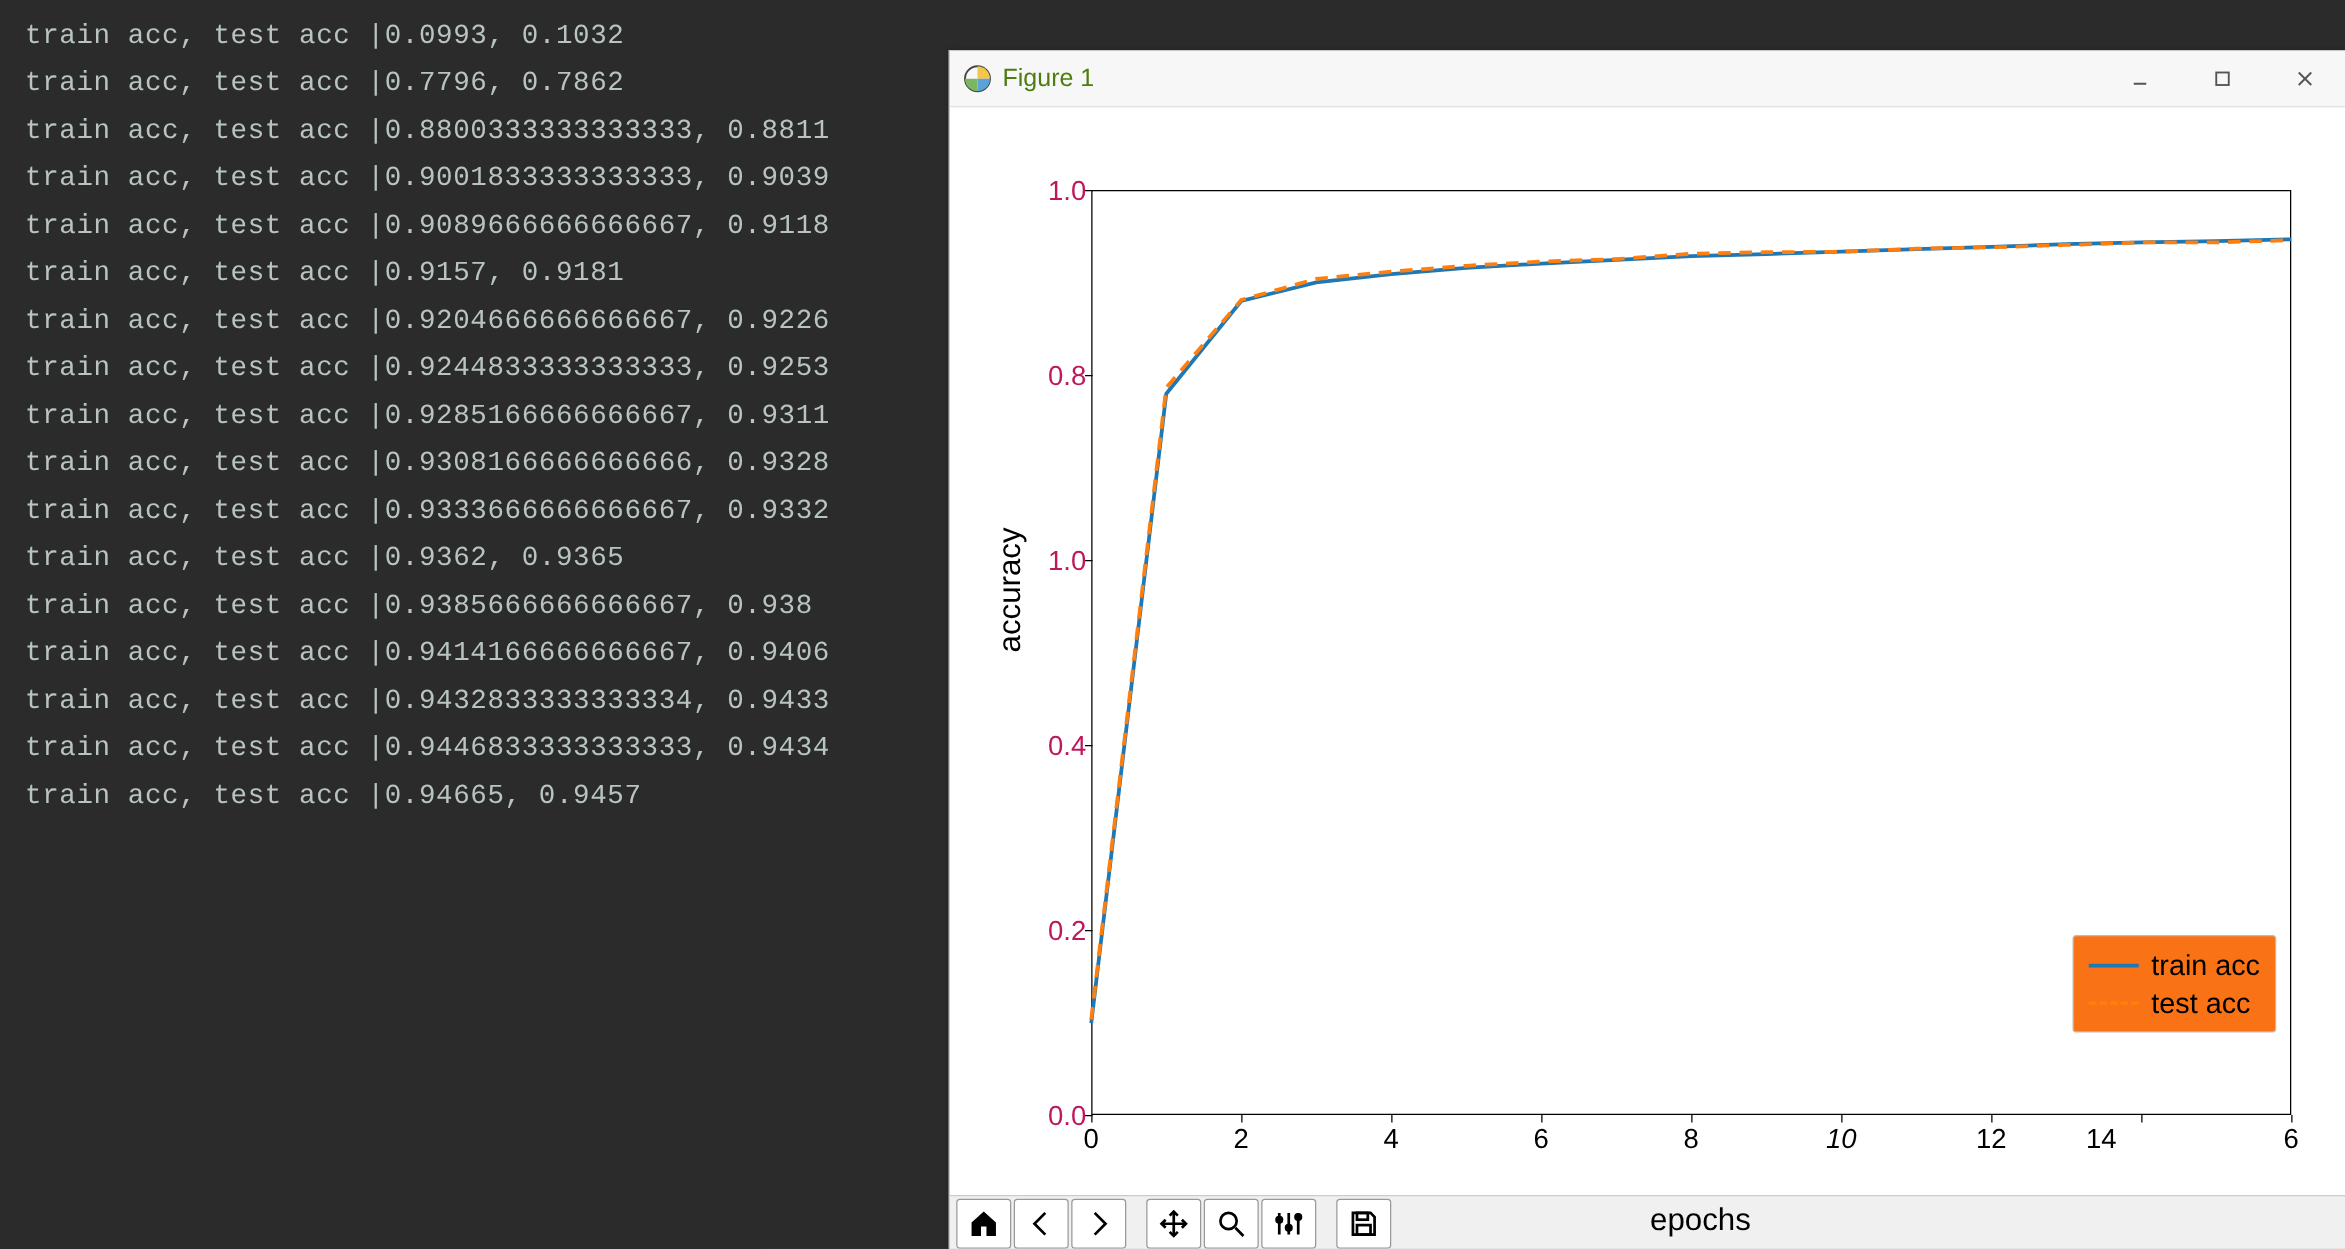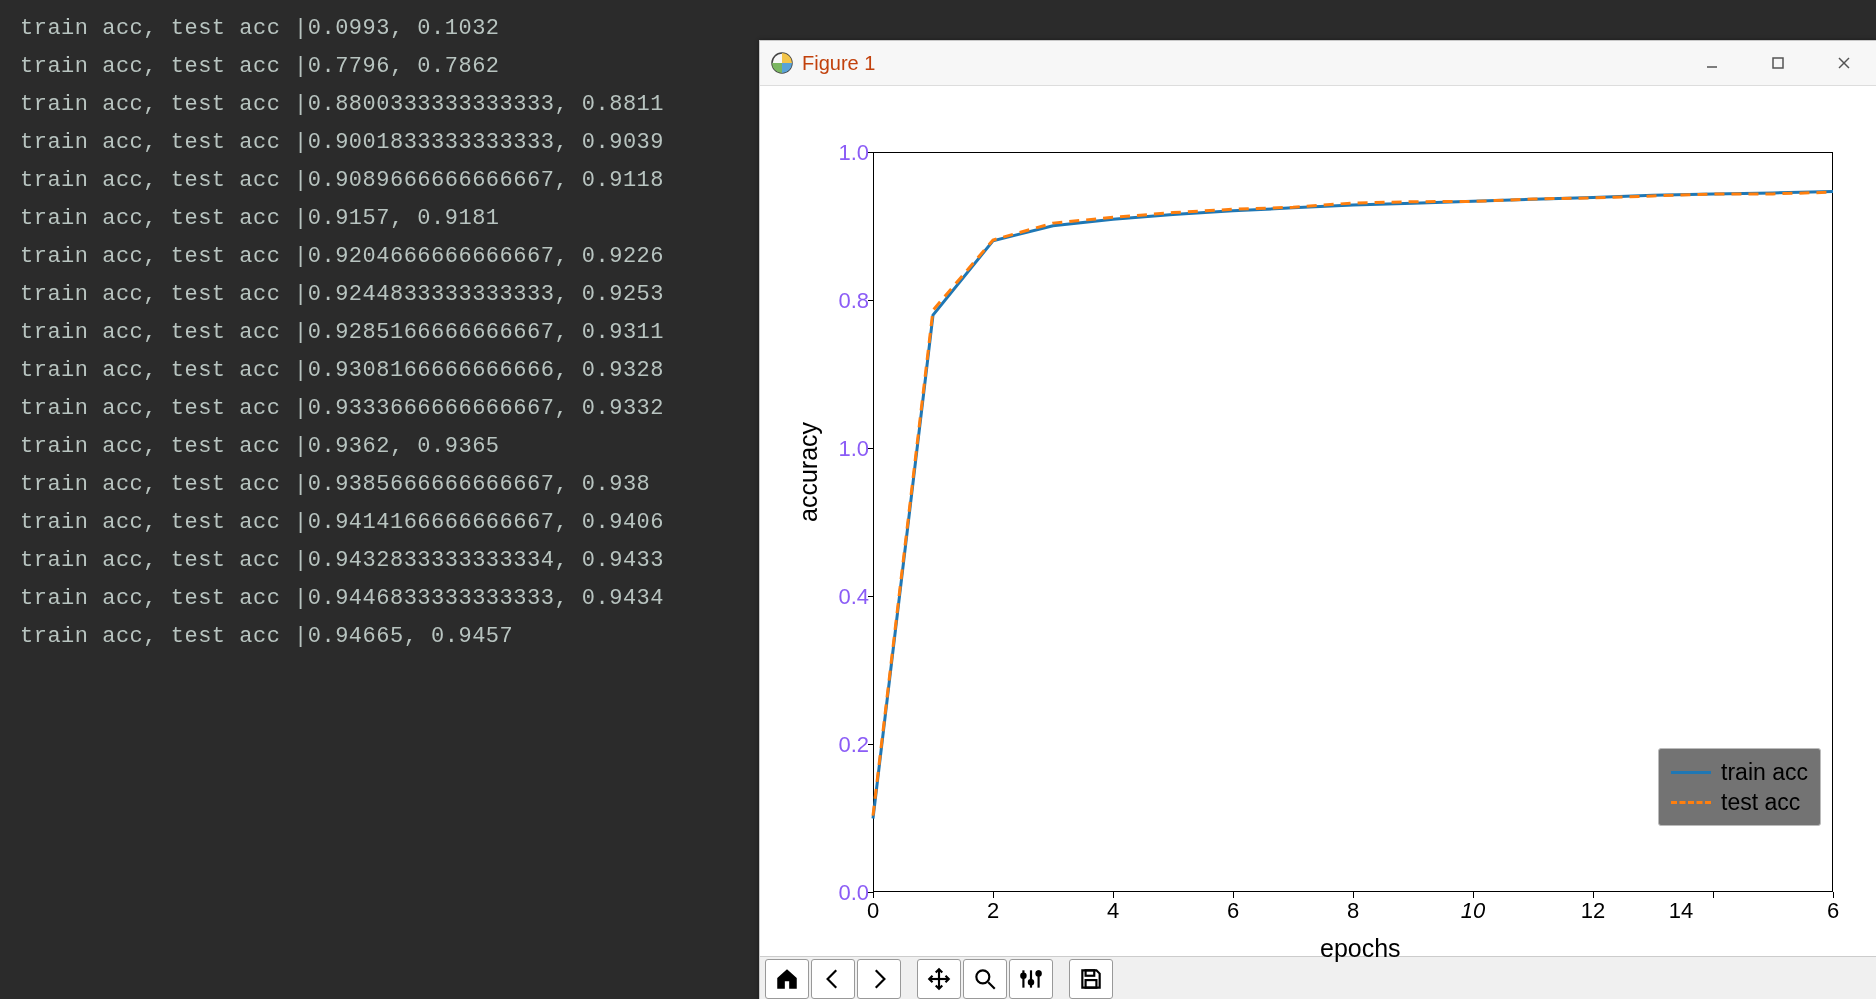--- a/index.html
+++ b/index.html
@@ -3,35 +3,35 @@
 <meta charset="utf-8">
 <style>
   html,body{margin:0;padding:0;width:1876px;height:999px;overflow:hidden;font-family:"Segoe UI",Arial,sans-serif;background:#2b2b2b;}
   .screen{position:relative;width:1876px;height:999px;}
   .console{position:absolute;left:0;top:0;width:1876px;height:999px;background:#2b2b2b;color:#b8c4c0;
            font-family:"Consolas","Courier New",monospace;font-size:22px;line-height:38px;
            padding:10px 20px;box-sizing:border-box;letter-spacing:0.5px;}
   .console .cmd{white-space:pre;}
   .console .row{white-space:pre;}
   .figwin{position:absolute;left:759px;top:40px;width:1117px;height:959px;background:#fff;border:1px solid #c8c8c8;box-shadow:0 0 4px rgba(0,0,0,.4);}
-  .titlebar{height:44px;display:flex;align-items:center;background:#f7f7f7;border-bottom:1px solid #ddd;font-size:20px;color:#c2410c;}
+  .titlebar{height:44px;display:flex;align-items:center;background:#f7f7f7;border-bottom:1px solid #ddd;font-size:20px;color:#4d7c0f;}
   .titlebar .ticon{width:24px;height:24px;margin:0 8px 0 10px;}
   .titlebar .ttext{flex:1;}
   .winbtns{display:flex;height:100%;}
   .winbtn{width:66px;display:flex;align-items:center;justify-content:center;color:#555;font-size:18px;}
   .winbtn svg{stroke:#555;}
   .canvas{position:relative;width:100%;height:870px;background:#fff;}
   .plotframe{position:absolute;left:113px;top:66px;width:960px;height:740px;border:1px solid #000;box-sizing:border-box;}
   .ylabel{position:absolute;left:34px;top:436px;transform:rotate(-90deg);transform-origin:left top;font-size:25px;color:#000;}
-  .xlabel{position:absolute;left:560px;top:848px;font-size:25px;color:#000;}
-  .ytick{position:absolute;right:1008px;font-size:22px;color:#8b5cf6;text-align:right;width:60px;}
+  .xlabel{position:absolute;left:560px;top:876px;font-size:25px;color:#000;}
+  .ytick{position:absolute;right:1008px;font-size:22px;color:#be185d;text-align:right;width:60px;}
   .ytick-mark{position:absolute;left:108px;width:6px;height:1px;background:#000;}
   .xtick{position:absolute;top:812px;font-size:22px;color:#000;transform:translateX(-50%);}
   .xtick-mark{position:absolute;top:806px;width:1px;height:6px;background:#000;}
-  .legend{position:absolute;right:56px;bottom:130px;background:#737373;border:1px solid #bbb;border-radius:3px;padding:8px 12px;font-size:23px;}
+  .legend{position:absolute;right:56px;bottom:130px;background:#f97316;border:1px solid #bbb;border-radius:3px;padding:8px 12px;font-size:23px;}
   .legrow{display:flex;align-items:center;gap:10px;height:30px;}
   .legline{width:40px;height:0;}
   .legline.solid{border-top:3px solid #1f77b4;}
   .legline.dash{border-top:3px dashed #ff7f0e;}
   svg.plot{position:absolute;left:0;top:0;}
   .toolbar{height:44px;background:#f0f0f0;border-top:1px solid #ccc;display:flex;align-items:center;padding:0 4px;gap:0;}
   .tbtn{width:42px;height:38px;border:1px solid #999;border-radius:3px;background:#fff;margin:0 1px;display:flex;align-items:center;justify-content:center;}
   .tbtn svg{width:26px;height:26px;stroke:#000;fill:none;stroke-width:2;}
   .tbtn.home svg{fill:#000;stroke:none;}
   .tsp{width:14px;}

